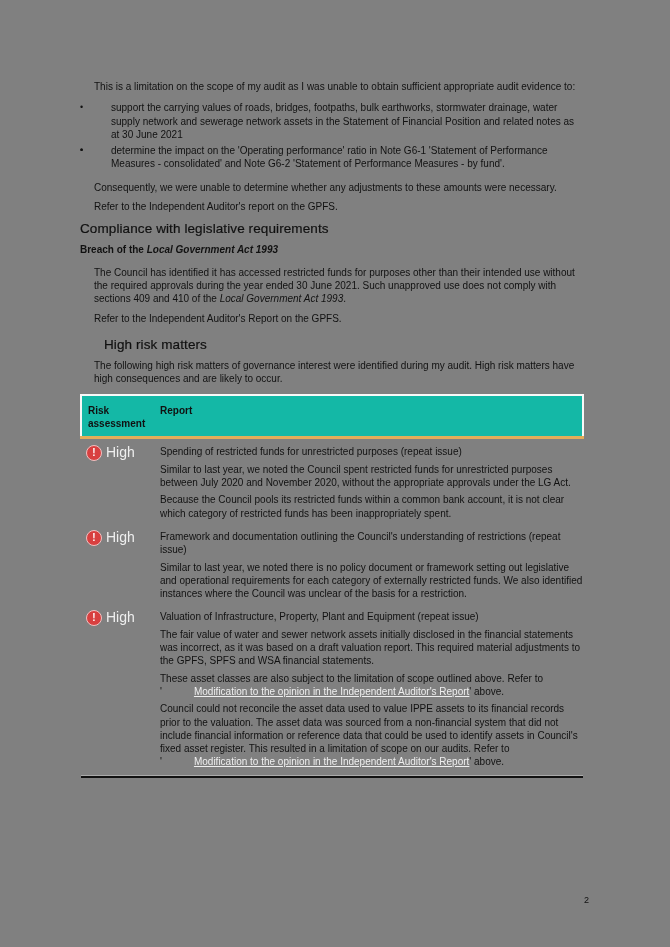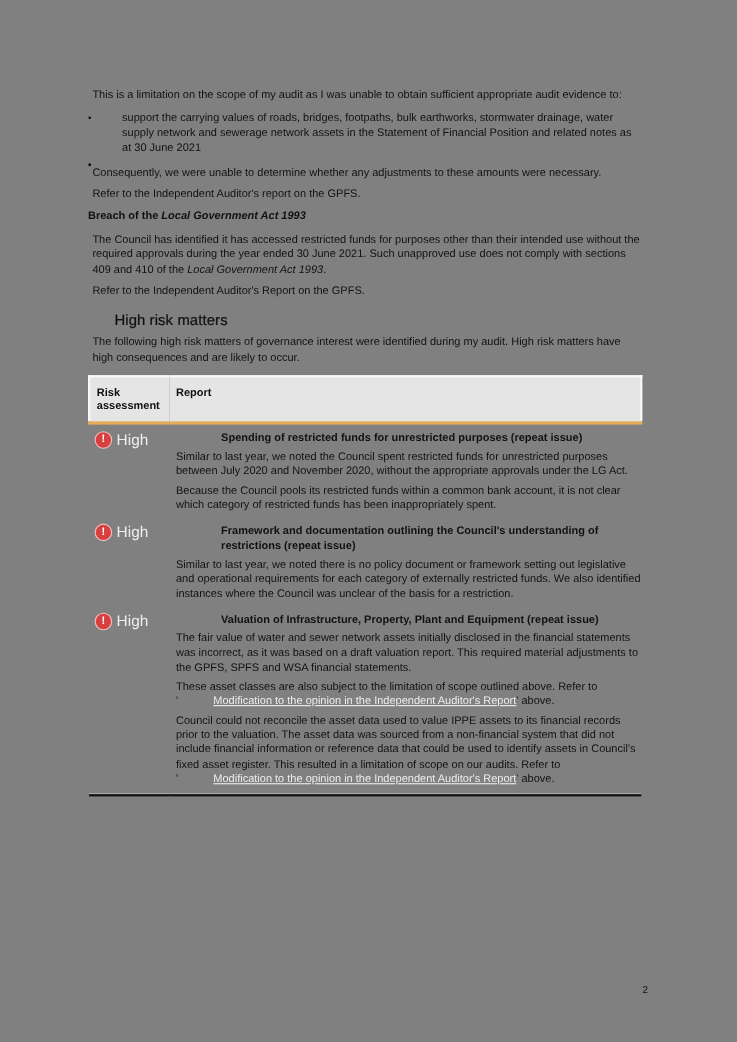--- a/index.html
+++ b/index.html
@@ -11,59 +11,59 @@
     position: relative;
     overflow: hidden;
   }
   .page {
     position: absolute;
     left: 80px; top: 80px;
     width: 504px;
     font-size: 10px;
     line-height: 13.3px;
   }
-  p { margin: 0 0 6px 4px; }
+  p { margin: 0 0 6px 14px; }
   .lead { margin-bottom: 8px; }
   ul.bullets { list-style: none; margin: 0 0 10px 0; padding: 0; }
   ul.bullets li { position: relative; padding-left: 31px; margin-bottom: 3px; }
   ul.bullets li .bullet {
     position: absolute; left: 0; top: 0; font-size: 9px;
   }
   h2 {
     font-size: 13.5px; font-weight: normal; margin: 8px 0 6px 0;
     line-height: 16px; letter-spacing: 0.1px;
     -webkit-text-stroke: 0.2px #111;
   }
   h3 { font-size: 10px; font-weight: bold; margin: 0 0 9px 0; }
   .italic { font-style: italic; }
   .link { text-decoration: underline; color: #eee; margin-left: 32px; }
 
   table.risk {
     width: 504px; border-collapse: collapse; margin-top: 9px;
   }
   table.risk thead th {
-    background: #e5e5e5; text-align: left; font-size: 10px; font-weight: bold;
+    background: #14b8a6; text-align: left; font-size: 10px; font-weight: bold;
     vertical-align: top; padding: 9px 6px 6px 6px; line-height: 12.5px;
     border-top: 2px solid #f8f8f8;
     border-bottom: 3px solid #e3ad5a;
   }
   table.risk thead th:first-child { border-left: 2px solid #f8f8f8; width: 60px; }
   table.risk thead th:last-child { border-right: 2px solid #f8f8f8; }
   table.risk td { vertical-align: top; padding: 0 0 0 6px; }
   table.risk td.rating { padding: 6px 0 0 5px; white-space: nowrap; }
   table.risk td.matter { padding: 6px 0 0 6px; }
   table.risk tr.last td { border-bottom: 2px solid #111; box-shadow: 0 -1px 0 #aaa inset; padding-bottom: 3px; }
   .icon-alert {
     display: inline-block; width: 14px; height: 14px; border-radius: 50%;
     background: #d84040; border: 1px solid #f1c0c0; color: #fff;
     font-size: 10px; font-weight: bold; line-height: 14px; text-align: center;
     vertical-align: middle; margin-right: 4px;
   }
   .rating-label { color: #eee; font-size: 14px; vertical-align: middle; }
-  .matter-title { font-weight: bold; margin-bottom: 4px; margin-left: 41px; }
+  .matter-title { font-weight: normal; margin-bottom: 4px; }
   .matter p { margin: 0 0 4px 0; line-height: 13.3px; }
   .page-number {
     position: absolute; left: 584px; top: 895px; font-size: 9px; color: #111;
   }
 </style>
 </head>
 <body>
 
 <div class="page">
 
@@ -72,26 +72,28 @@
   <ul class="bullets">
     <li>
       <span class="bullet">•</span>
       <span>support the carrying values of roads, bridges, footpaths, bulk earthworks, stormwater drainage, water supply network and sewerage network assets in the Statement of Financial Position and related notes as at 30 June 2021</span>
     </li>
     <li>
       <span class="bullet">•</span>
     </li>
     <li>
       <span class="bullet">•</span>
+      <span>determine the impact on the 'Operating performance' ratio in Note G6-1 'Statement of Performance Measures - consolidated' and Note G6-2 'Statement of Performance Measures - by fund'.</span>
     </li>
   </ul>
 
   <p>Consequently, we were unable to determine whether any adjustments to these amounts were necessary.</p>
   <p>Refer to the Independent Auditor's report on the GPFS.</p>
 
+  <h2>Compliance with legislative requirements</h2>
   <h3><span>Breach of the </span><span class="italic">Local Government Act 1993</span></h3>
 
   <p><span>The Council has identified it has accessed restricted funds for purposes other than their intended use without the required approvals during the year ended 30 June 2021. Such unapproved use does not comply with sections 409 and 410 of the </span><span class="italic">Local Government Act 1993</span><span>.</span></p>
   <p>Refer to the Independent Auditor's Report on the GPFS.</p>
 
   <h2 style="margin-top:12px;margin-left:24px;">High risk matters</h2>
   <p>The following high risk matters of governance interest were identified during my audit. High risk matters have high consequences and are likely to occur.</p>
 
   <table class="risk">
     <thead>

